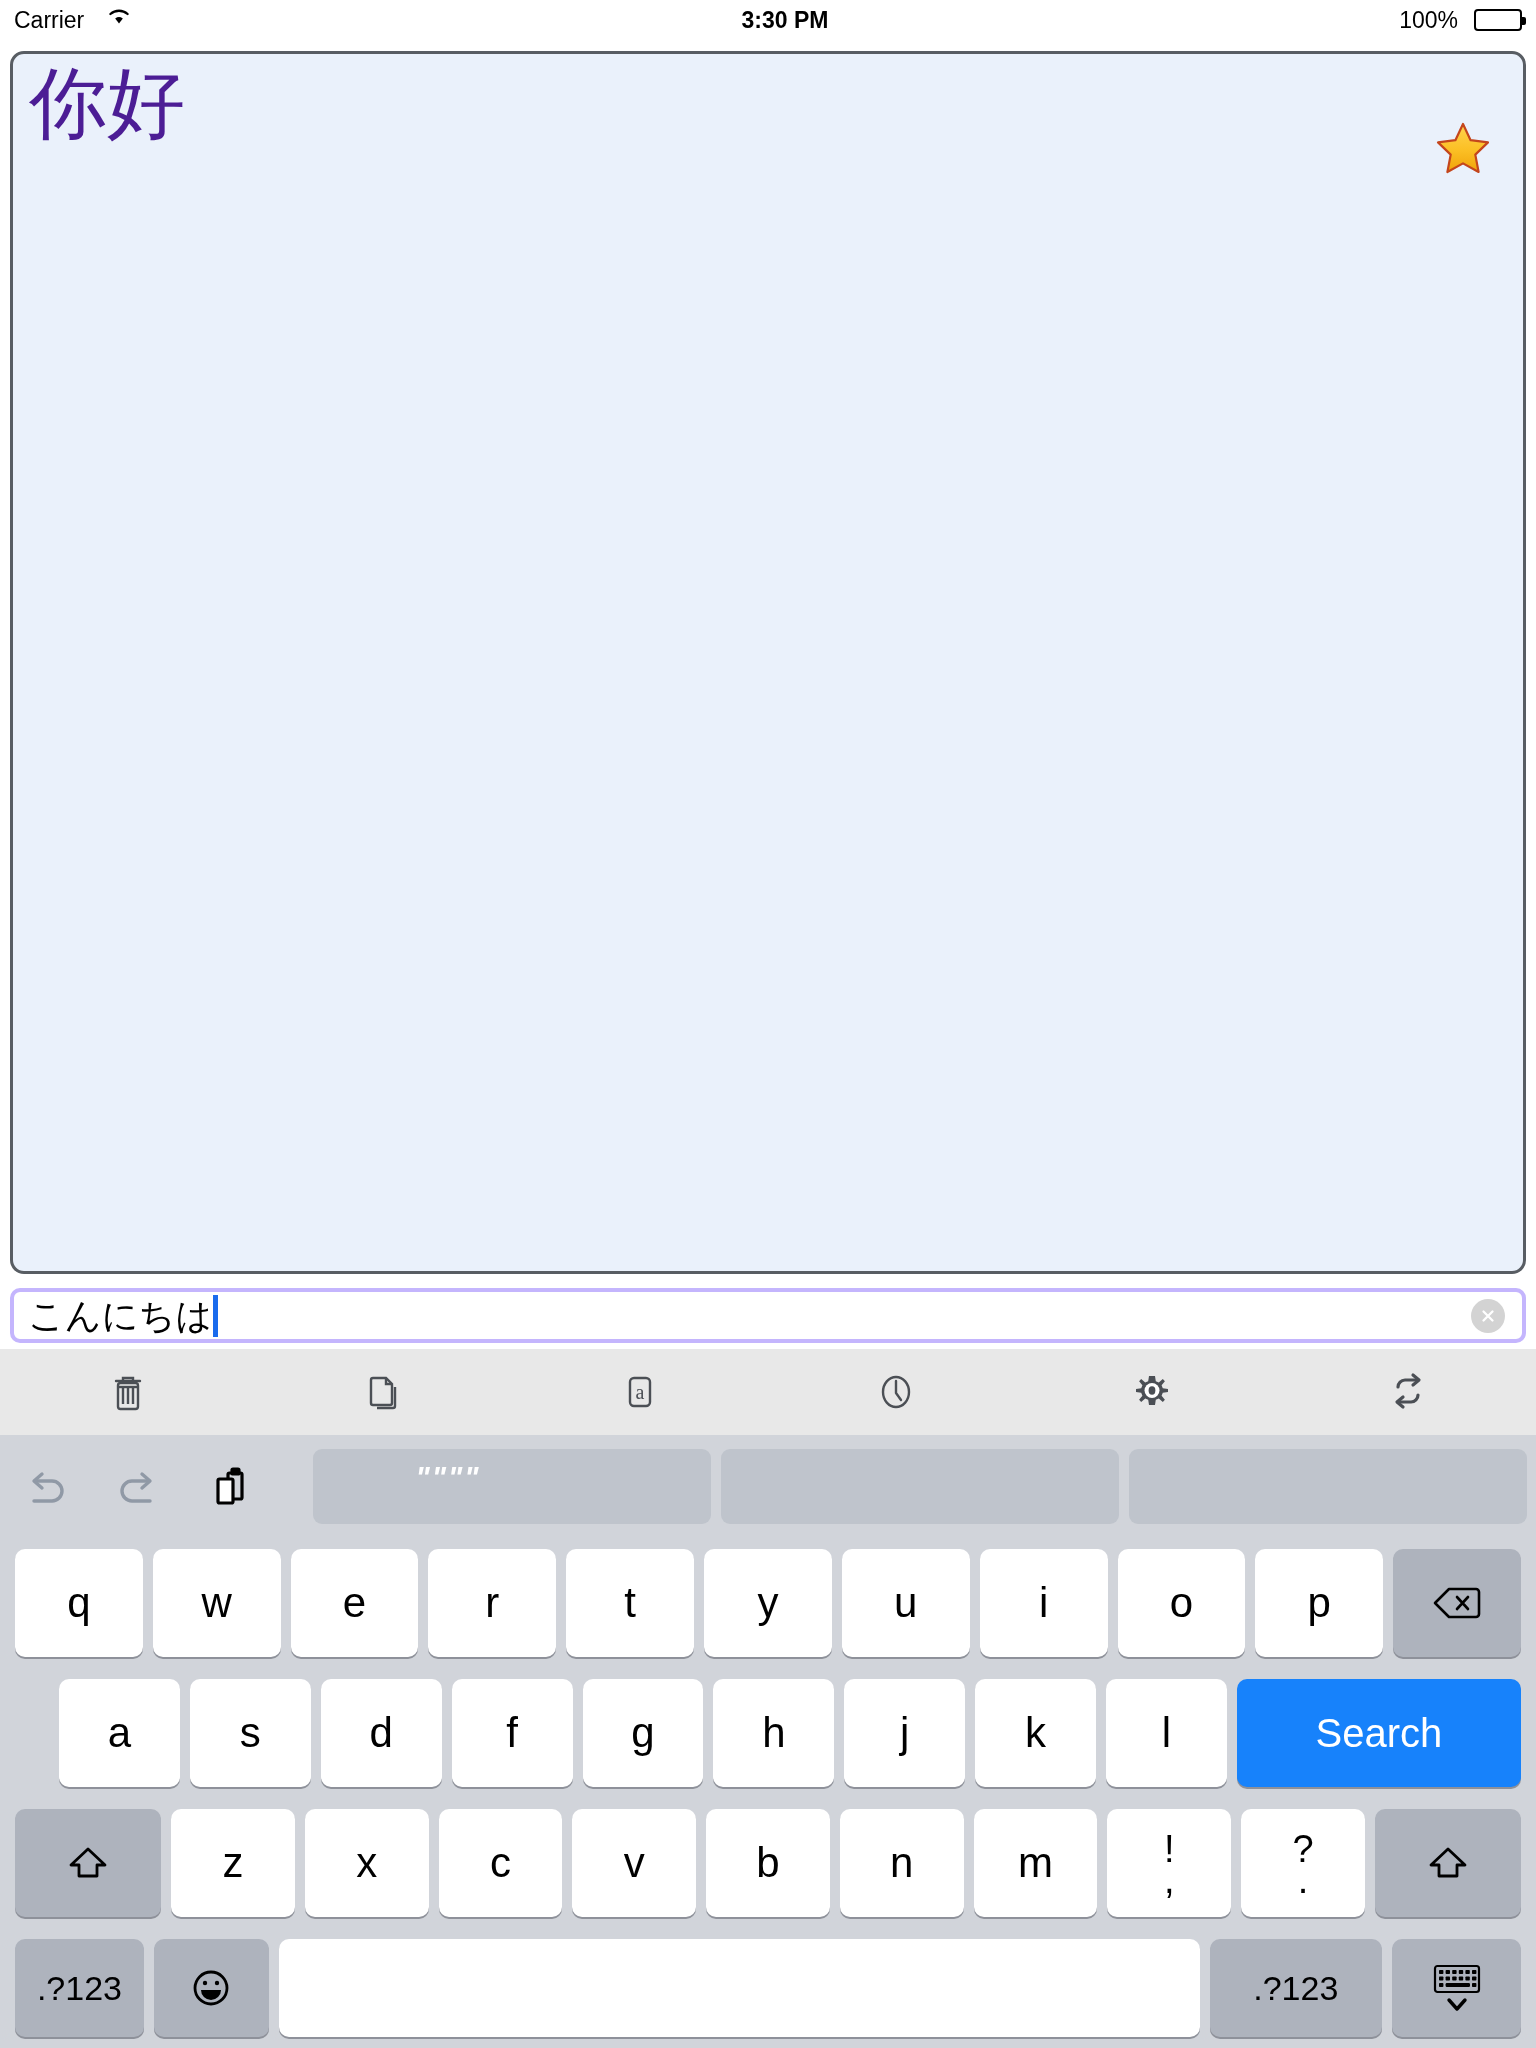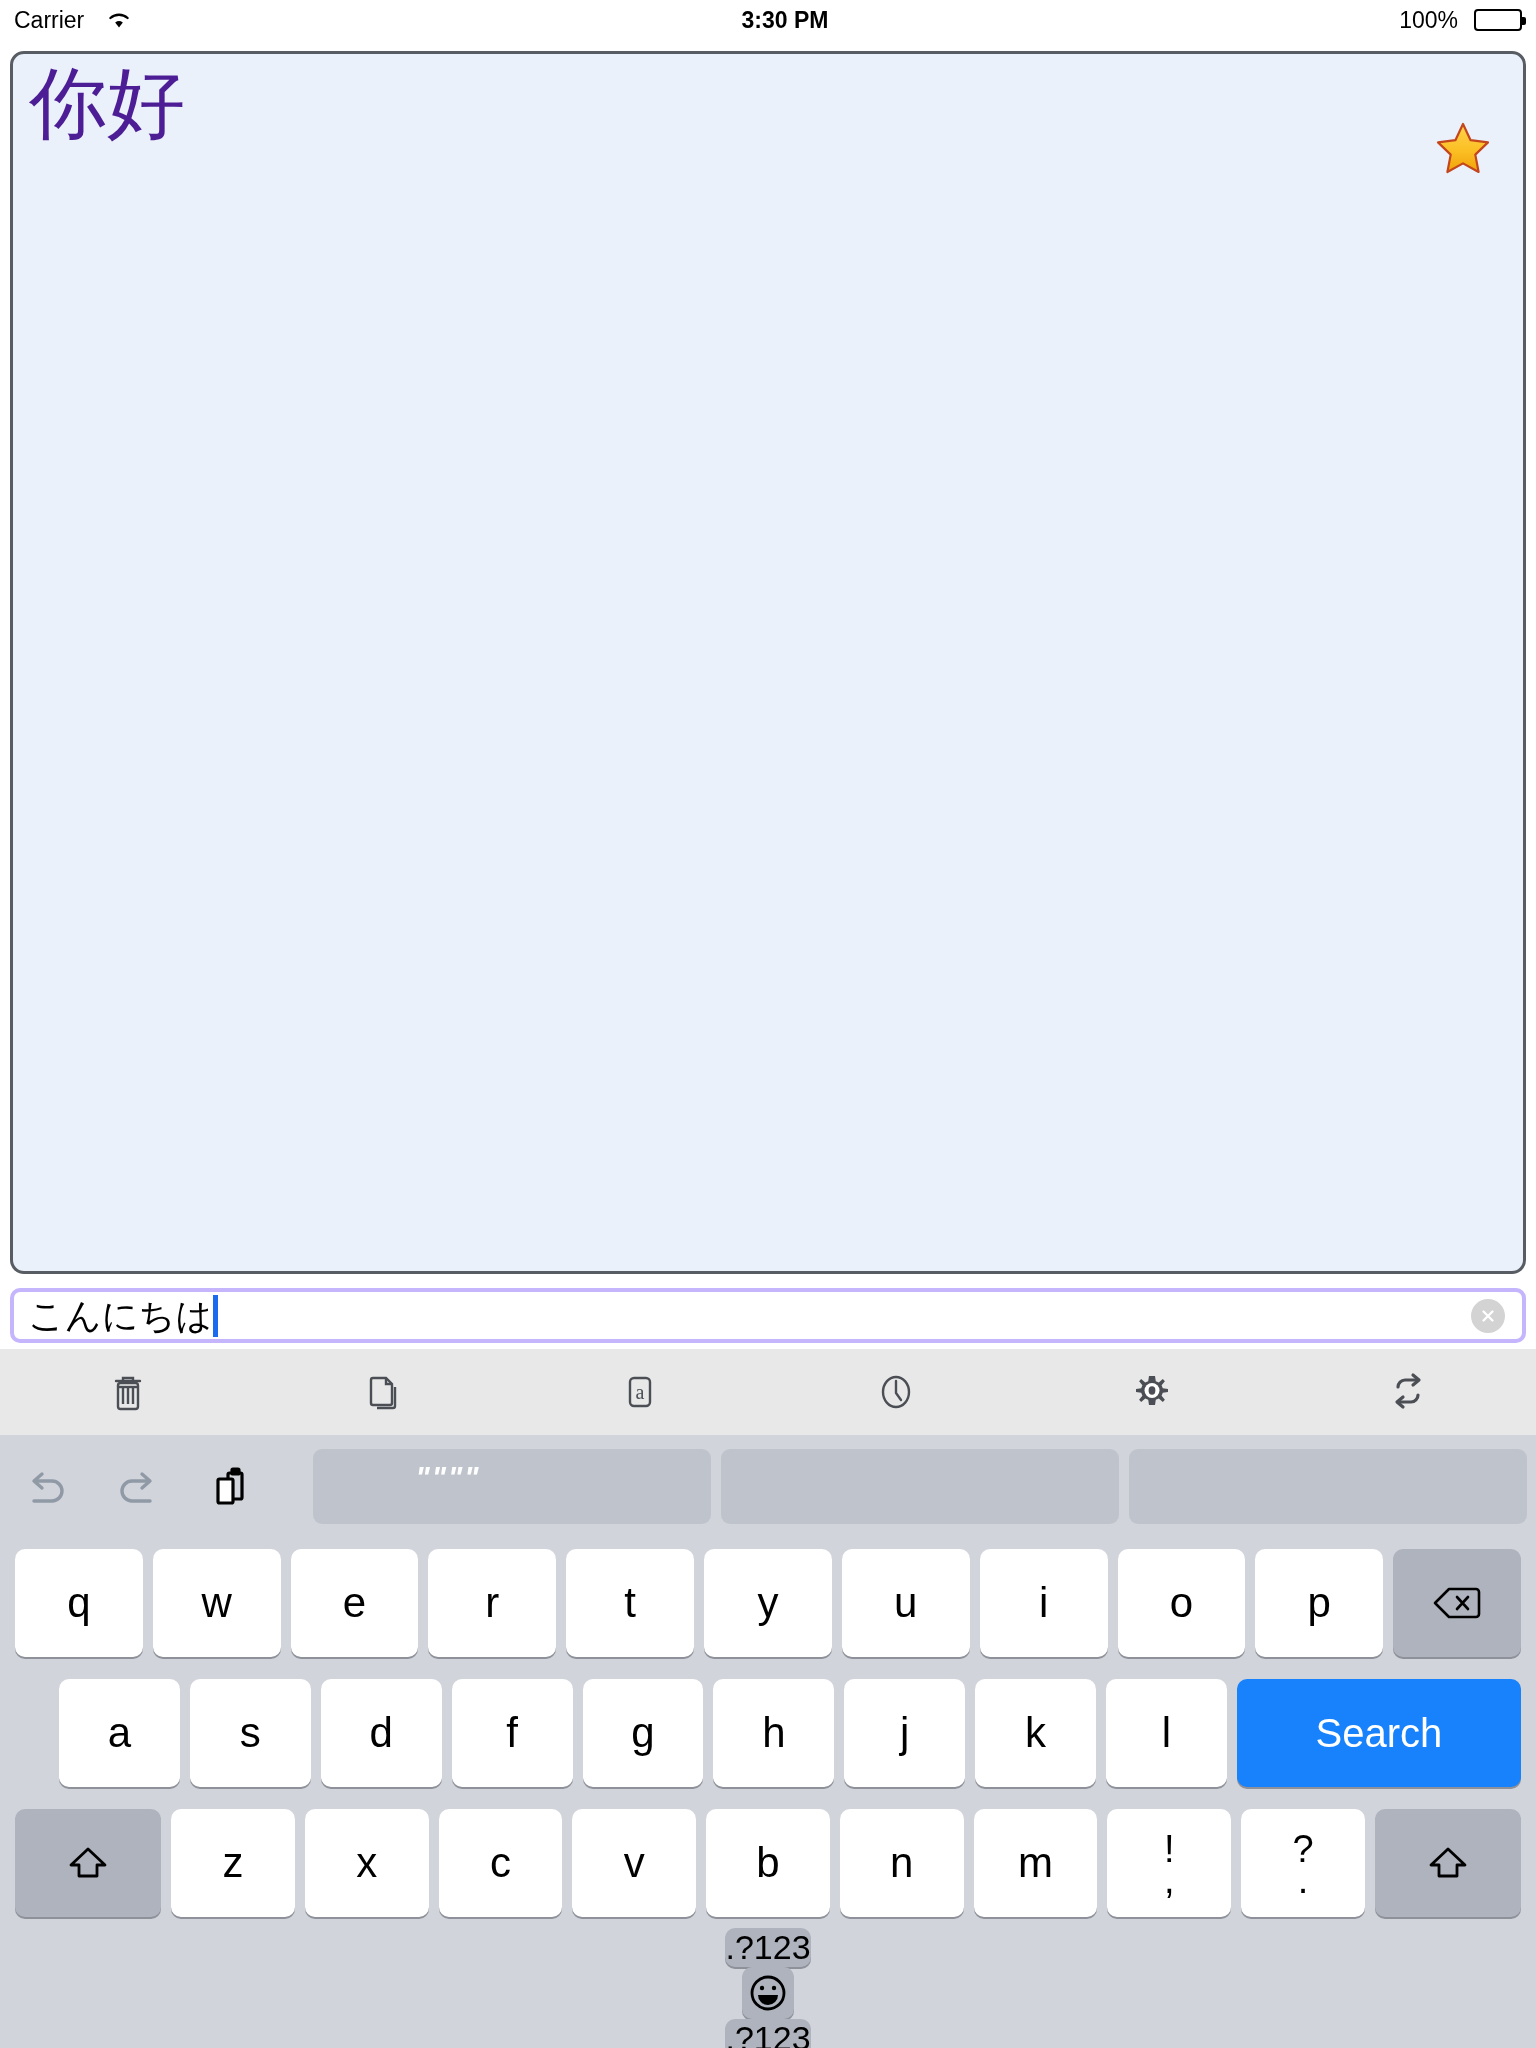--- a/index.html
+++ b/index.html
@@ -28,21 +28,21 @@
     display: flex;
     align-items: center;
     background: #ffffff;
     color: #000000;
     font-size: 23px;
   }
   #status-left {
     position: absolute;
     left: 14px;
     display: flex;
-    align-items: center;
+    align-items: flex-start;
     gap: 23px;
   }
   #status-center {
     position: absolute;
     left: 0; right: 0;
     text-align: center;
     font-weight: bold;
     font-size: 23px;
     padding-left: 34px;
   }
@@ -218,21 +218,21 @@
   .key-row {
     position: absolute;
     left: 0;
     width: 1536px;
     display: flex;
     align-items: center;
   }
   #row-1 { top: 103px; height: 130px; padding: 0 10px; }
   #row-2 { top: 233px; height: 130px; padding: 0 10px; }
   #row-3 { top: 363px; height: 130px; padding: 0 10px; }
-  #row-4 { top: 493px; height: 120px; padding: 0 10px; flex-direction: column; }
+  #row-4 { top: 493px; height: 120px; padding: 0 10px; }
 
   .key {
     background: #ffffff;
     border-radius: 10px;
     box-shadow: 0 2px 0 rgba(134,138,146,0.9);
     display: flex;
     align-items: center;
     justify-content: center;
     font-size: 42px;
     color: #000000;

